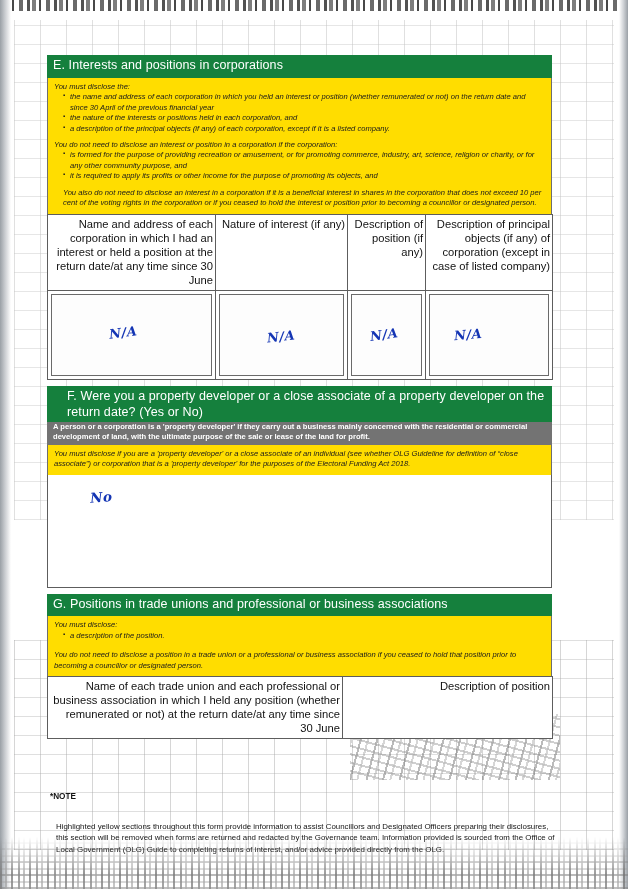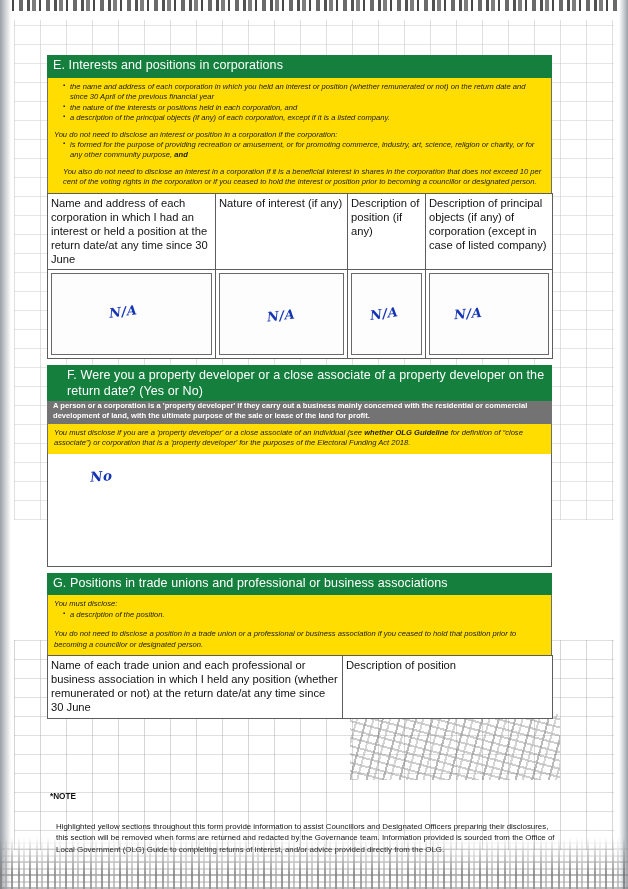--- a/index.html
+++ b/index.html
@@ -123,21 +123,21 @@
   .note-yellow {
     background: #FFDD00;
     color: #1a1a1a;
     font-style: italic;
     font-size: 7.6px;
     line-height: 1.38;
     padding: 4px 6px 5px 6px;
     border-left: 1px solid #6e6e6e;
     border-right: 1px solid #6e6e6e;
   }
-  .note-yellow b { font-weight: bold; font-style: italic; }
+  .note-yellow b { font-weight: normal; font-style: italic; }
   .note-yellow ul {
     margin: 0;
     padding: 0 0 0 9px;
     list-style: none;
   }
   .note-yellow li {
     position: relative;
     padding-left: 7px;
     margin: 0;
   }
@@ -153,21 +153,21 @@
 
   
   table.grid {
     border-collapse: collapse;
     width: 505px;
     table-layout: fixed;
   }
   table.grid th {
     border: 1px solid #5d5d5d;
     vertical-align: top;
-    text-align: left;
+    text-align: right;
     font-weight: normal;
     font-size: 11.2px;
     line-height: 1.26;
     padding: 2px 2px 3px 3px;
     color: #121212;
     background: #ffffff;
   }
   table.grid td.cellbox {
     border: 1px solid #5d5d5d;
     padding: 3px;
@@ -235,29 +235,31 @@
   <div class="scan-edge-right"></div>
   <div class="scan-speck" style="left:14px;top:20px;width:600px;height:500px;"></div>
   <div class="scan-speck" style="left:14px;top:640px;width:600px;height:210px;opacity:.6;"></div>
   <div class="scan-noise-midright"></div>
 
   <div id="form">
 
     <div class="sec-header">E. Interests and positions in corporations</div>
 
     <div class="note-yellow">
+      <div>You must disclose the:</div>
       <ul>
         <li>the name and address of each corporation in which you held an interest or position (whether remunerated or not) on the return date and since 30 April of the previous financial year</li>
         <li>the nature of the interests or positions held in each corporation, and</li>
         <li>a description of the principal objects (if any) of each corporation, except if it is a listed company.</li>
       </ul>
       <div style="height:6px"></div>
       <div>You do not need to disclose an interest or position in a corporation if the corporation:</div>
       <ul>
         <li><span>is formed for the purpose of providing recreation or amusement, or for promoting commerce, industry, art, science, religion or charity, or for any other community purpose, </span><b>and</b></li>
+        <li><span>it is required to apply its profits or other income for the purpose of promoting its objects, </span><b>and</b></li>
       </ul>
       <div style="height:6px"></div>
       <div style="padding-left:9px">You also do not need to disclose an interest in a corporation if it is a beneficial interest in shares in the corporation that does not exceed 10 per cent of the voting rights in the corporation or if you ceased to hold the interest or position prior to becoming a councillor or designated person.</div>
     </div>
 
     <table class="grid">
       <colgroup>
         <col style="width:168px">
         <col style="width:132px">
         <col style="width:78px">

